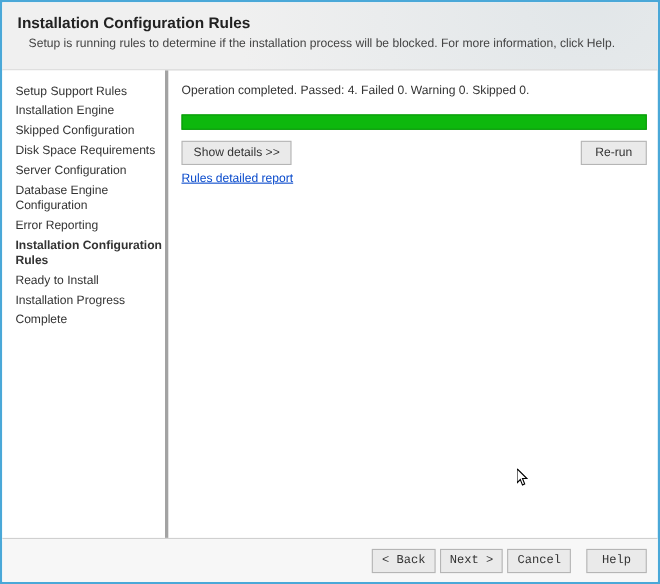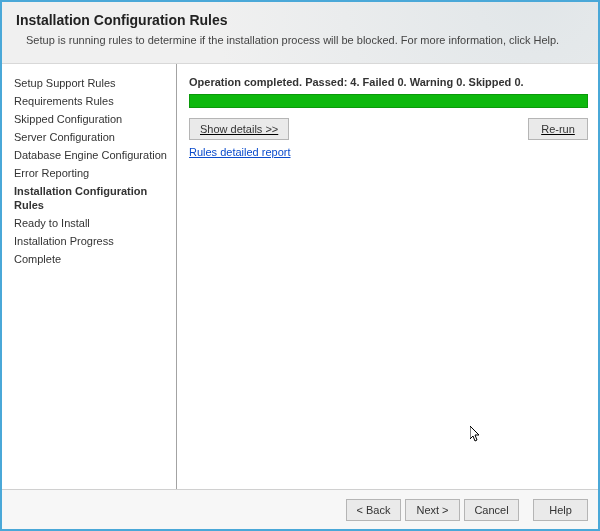--- a/index.html
+++ b/index.html
@@ -29,23 +29,23 @@
     .header p {
       font-size: 11px;
       color: #444;
       margin-left: 10px;
     }
     .body {
       display: flex;
       height: 428px;
     }
     .sidebar {
-      width: 175px;
+      width: 151px;
       padding: 10px 0 10px 12px;
-      border-right: 1px solid #a3a3a3;
+      border-right: 3px solid #a3a3a3;
       background: #fff;
     }
     .sidebar .item {
       display: block;
       font-size: 11px;
       color: #333;
       padding: 2px 0;
       line-height: 14px;
       cursor: default;
     }
@@ -53,36 +53,34 @@
       font-weight: bold;
     }
     .main {
       flex: 1;
       padding: 12px 10px 10px 12px;
       position: relative;
     }
     .status-line {
       font-size: 11px;
       color: #333;
-      margin-bottom: 6px;
-      font-weight: bold;
+      margin-bottom: 16px;
     }
     .progress {
       width: 100%;
       height: 14px;
       background: #0db80d;
       border: 1px solid #0a990a;
       margin-bottom: 10px;
     }
     .actions-row {
       display: flex;
       justify-content: space-between;
       align-items: center;
       margin-bottom: 6px;
-      text-decoration: underline;
     }
     .btn {
       background: #eaeaea;
       border: 1px solid #b5b5b5;
       padding: 4px 10px;
       font-size: 11px;
       color: #333;
       cursor: pointer;
       min-width: 60px;
       text-align: center;
@@ -103,20 +101,21 @@
       background: #f7f7f7;
       display: flex;
       justify-content: flex-end;
       align-items: center;
       padding-right: 10px;
       gap: 4px;
     }
     .footer .btn {
       min-width: 55px;
       padding: 4px 8px;
+      font-family: Liberation Mono, monospace;
     }
     .footer .gap { width: 6px; }
     .cursor {
       position: absolute;
       left: 468px;
       top: 424px;
       width: 12px;
       height: 18px;
       pointer-events: none;
     }
@@ -125,22 +124,23 @@
 <body>
 
 <div class="header">
   <h1>Installation Configuration Rules</h1>
   <p>Setup is running rules to determine if the installation process will be blocked. For more information, click Help.</p>
 </div>
 
 <div class="body">
   <div class="sidebar" id="sidebar">
       <span class="item">Setup Support Rules</span>
-      <span class="item">Requirements Rules</span>
+      <span class="item">Installation Engine</span>
       <span class="item">Skipped Configuration</span>
+      <span class="item">Disk Space Requirements</span>
       <span class="item">Server Configuration</span>
       <span class="item">Database Engine Configuration</span>
       <span class="item">Error Reporting</span>
       <span class="item current">Installation Configuration Rules</span>
       <span class="item">Ready to Install</span>
       <span class="item">Installation Progress</span>
       <span class="item">Complete</span>
     </div>
 
   <div class="main">

